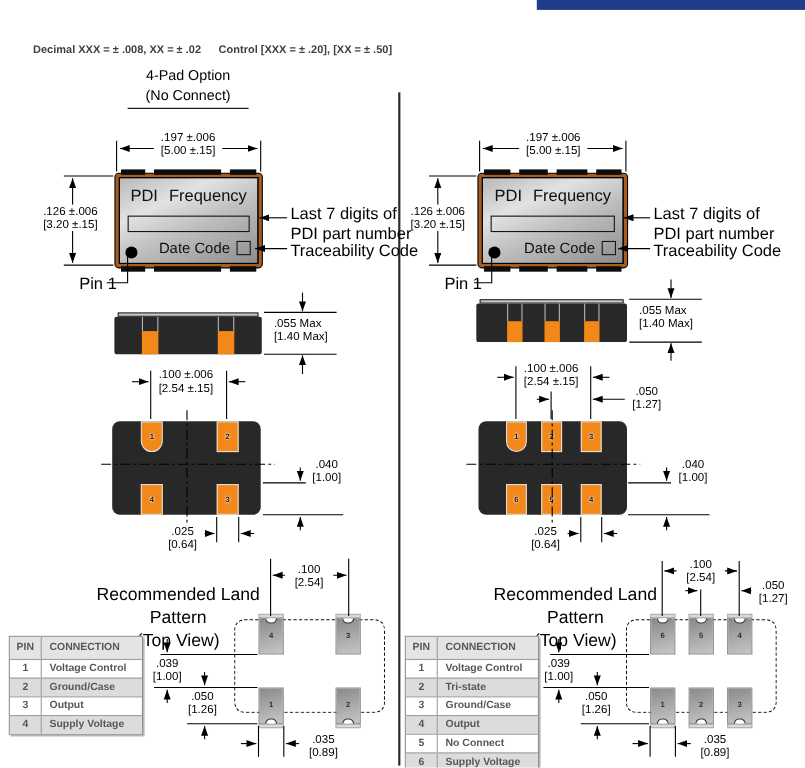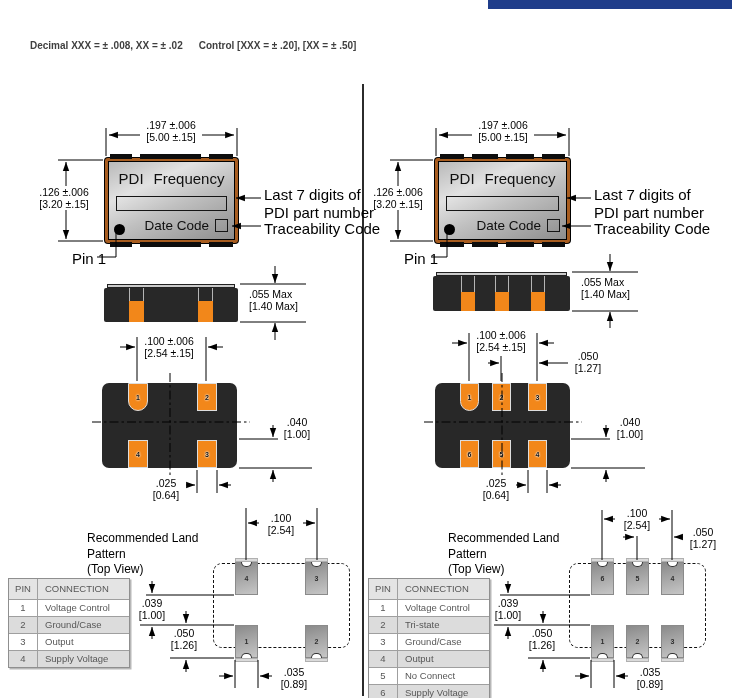--- a/index.html
+++ b/index.html
@@ -37,40 +37,44 @@
   .lpad{position:absolute;width:23px;height:33px;background:linear-gradient(165deg,#8a8a8a,#c6c6c6);border:1px solid #8a8a8a;box-sizing:border-box;
         display:flex;align-items:center;justify-content:center;font-size:7px;font-weight:bold;color:#2e2e2e}
   .lcap{position:absolute;width:23px;height:4px;background:#dadada;border:1px solid #b0b0b0;box-sizing:border-box}
   .lnotch{position:absolute;width:11px;height:5px;background:#fff;box-sizing:border-box}
   .lnotch.t{border:1px solid #333;border-top:none;border-radius:0 0 9px 9px}
   .lnotch.b{border:1px solid #333;border-bottom:none;border-radius:9px 9px 0 0}
   
   .dim{position:absolute;font-size:10.5px;line-height:1.16;text-align:center;background:#fff;white-space:nowrap}
   .dim.tl{text-align:left}
   .ann{position:absolute;font-size:15px;line-height:1.18;white-space:nowrap}
-  .lptitle{position:absolute;font-size:12px;line-height:1.3;}
-  
-  .pintable{position:absolute;width:120px;border:1px solid #8f8f8f;box-shadow:1.5px 1.5px 0 #b7b7b7;font-size:9.5px;font-weight:normal;color:#575757;background:#fff}
+  .lptitle{position:absolute;font-size:16px;line-height:1.3;text-align:center}
+  
+  .pintable{position:absolute;width:120px;border:1px solid #8f8f8f;box-shadow:1.5px 1.5px 0 #b7b7b7;font-size:9.5px;font-weight:bold;color:#575757;background:#fff}
   .ptr{display:flex;height:16px;line-height:16px;border-top:1px solid #9f9f9f;box-sizing:content-box}
   .ptr.hd{border-top:none;height:20px;line-height:20px;background:#e4e4e4}
   .ptr.alt{background:#dcdcdc}
   .pc1{width:28px;text-align:center;border-right:1px solid #9f9f9f}
   .pc2{flex:1;padding-left:7px}
   svg.overlay{position:absolute;left:0;top:0;pointer-events:none}
 </style>
 </head>
 <body>
 
 <div class="page">
 
   <div class="banner"></div>
   <div class="tol">
     <span>Decimal XXX = ± .008, XX = ± .02</span><span>Control [XXX = ± .20], [XX = ± .50]</span>
   </div>
 
+  <div class="opt" style="left:116px;top:60px">
+    <div>4-Pad Option</div>
+    <div>(No Connect)</div>
+  </div>
 
   <div class="divider"></div>
 
   <div class="pkg" style="left:105px;top:158px;width:133px;height:85px">
     <div class="tab t" style="left:2px;width:22px"></div>
     <div class="tab t" style="left:32px;width:61px"></div>
     <div class="tab t" style="left:101px;width:24px"></div>
     <div class="tab b" style="left:2px;width:22px"></div>
     <div class="tab b" style="left:32px;width:61px"></div>
     <div class="tab b" style="left:101px;width:24px"></div>

